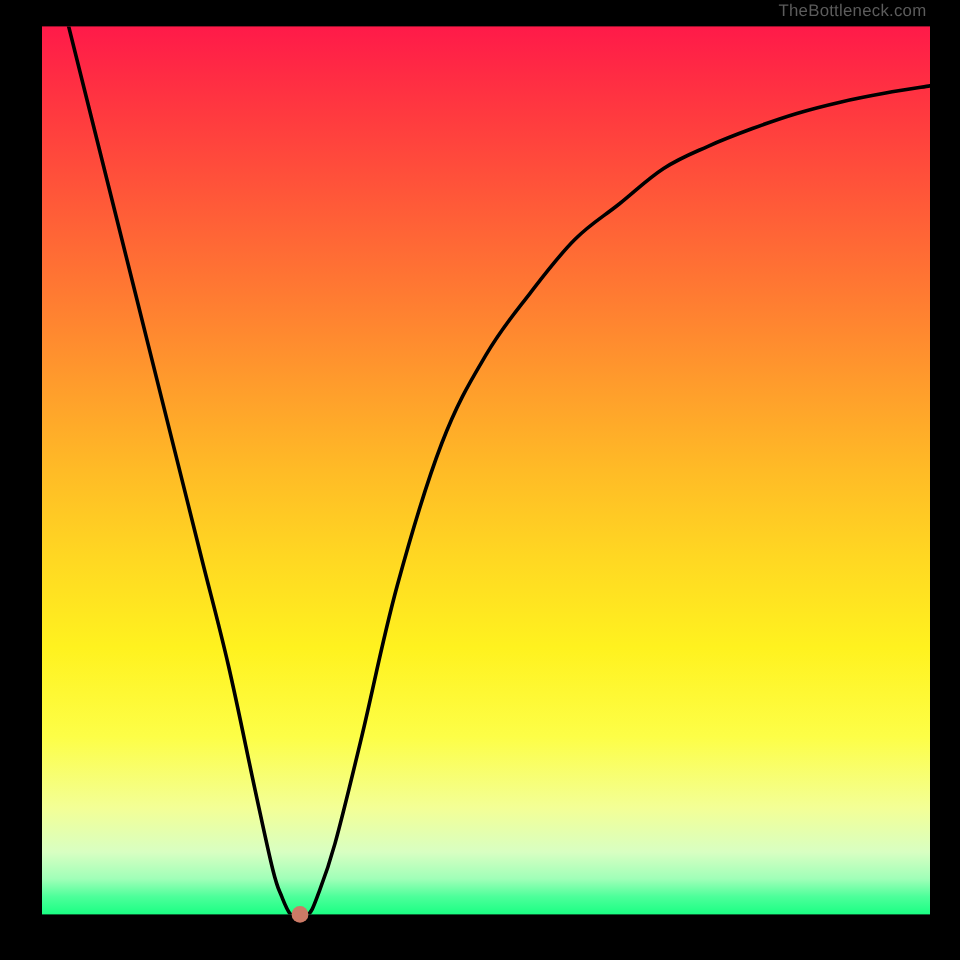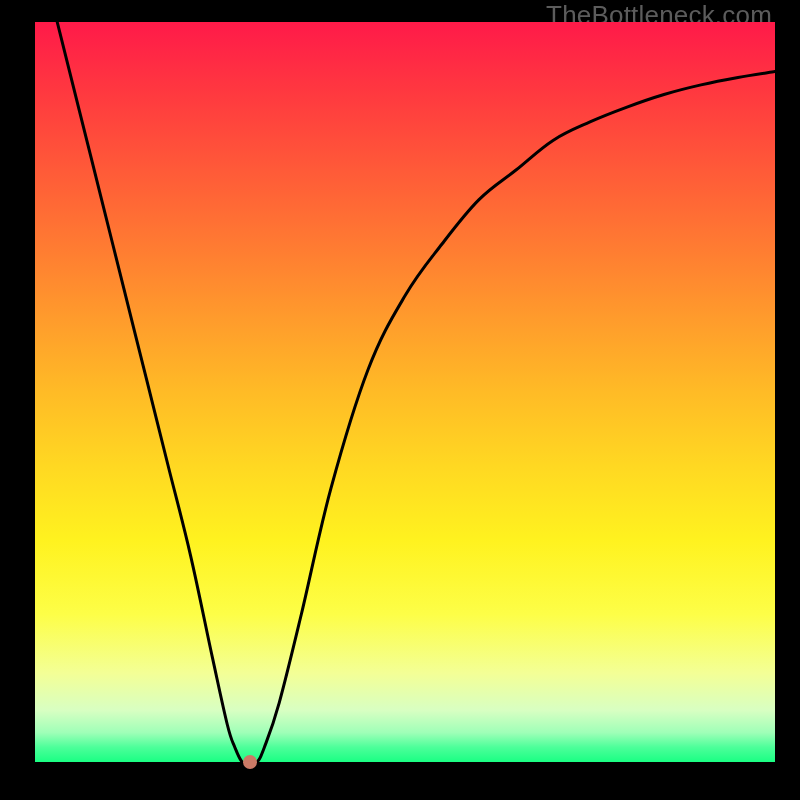--- a/index.html
+++ b/index.html
@@ -38,21 +38,21 @@
       #a0ffb8 96%,
       #4dff9a 98%,
       #1aff83 100%
     );
   }
   .watermark {
     position: absolute;
     top: 0px;
     right: 28px;
     color: #5c5c5c;
-    font-size: 26px;
+    font-size: 14px;
     font-weight: 500;
     letter-spacing: 0.2px;
   }
   svg.curve {
     position: absolute;
     left: 0;
     top: 0;
     width: 740px;
     height: 740px;
   }

